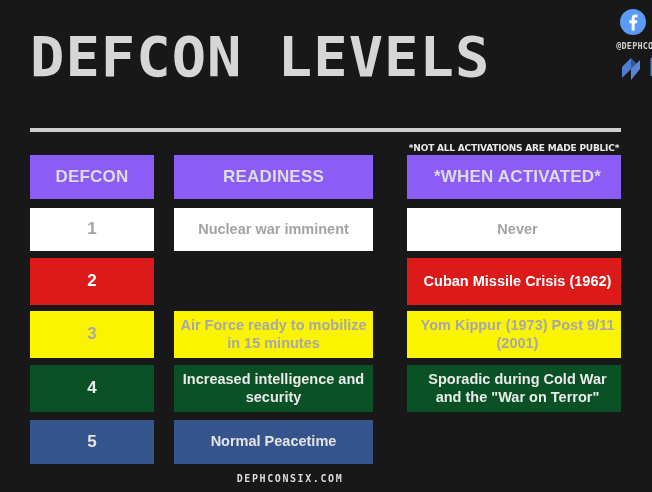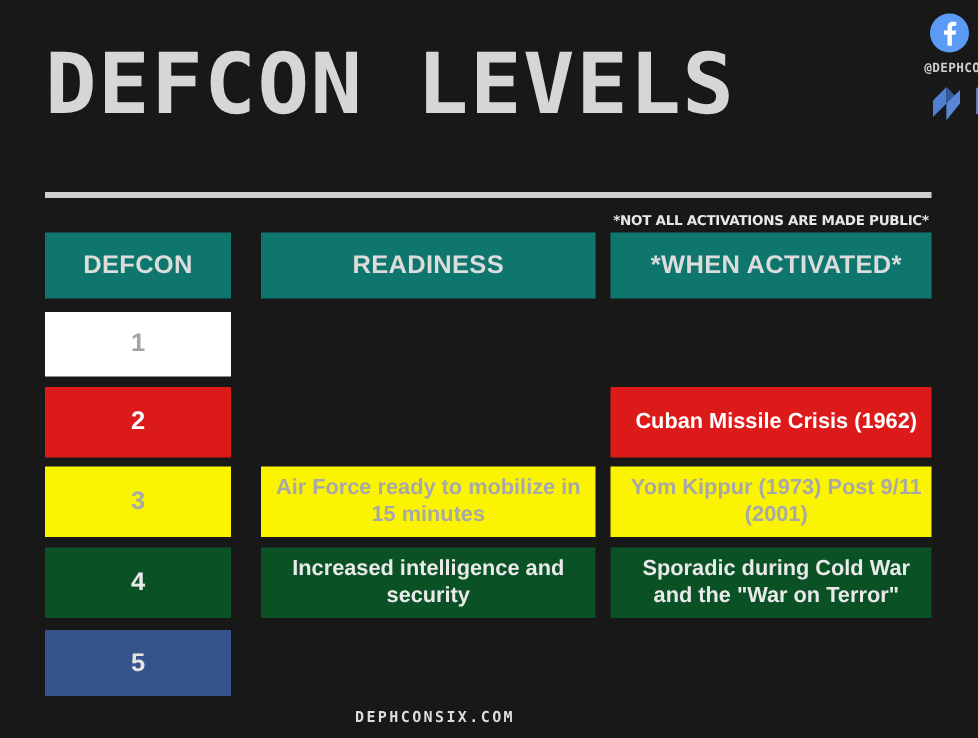--- a/index.html
+++ b/index.html
@@ -121,31 +121,31 @@
     align-items: center;
     justify-content: center;
     text-align: center;
     font-family: "Liberation Sans", sans-serif;
     font-weight: 700;
     box-sizing: border-box;
     padding: 0 4px;
     line-height: 1.18;
   }
   .cell.head {
-    background: #0f766e;
+    background: #8b5cf6;
     color: #dcdcdc;
     font-size: 17px;
     letter-spacing: 0.2px;
   }
   .cell.body { font-size: 14.5px; }
   .cell.num  { font-size: 17px; }
 
   
   .c0 { left: 30px;  width: 124px; }
-  .c1 { left: 174px; width: 223px; }
+  .c1 { left: 174px; width: 199px; }
   .c2 { left: 407px; width: 214px; padding-left: 11px; }
 
   
   .rh { top: 155px; height: 44px; }
   .r0 { top: 208px; height: 43px; }
   .r1 { top: 258px; height: 47px; }
   .r2 { top: 311px; height: 47px; }
   .r3 { top: 365px; height: 47px; }
   .r4 { top: 420px; height: 44px; }
 
@@ -209,29 +209,32 @@
 
   <div class="footnote">*NOT ALL ACTIVATIONS ARE MADE PUBLIC*</div>
 
   <div class="table">
 
     <div class="cell head c0 rh">DEFCON</div>
     <div class="cell head c1 rh">READINESS</div>
     <div class="cell head c2 rh">*WHEN ACTIVATED*</div>
 
     <div class="cell num  c0 r0 lv1">1</div>
+    <div class="cell body c1 r0 lv1">Nuclear war imminent</div>
+    <div class="cell body c2 r0 lv1">Never</div>
 
     <div class="cell num  c0 r1 lv2">2</div>
     <div class="cell body c2 r1 lv2">Cuban Missile Crisis (1962)</div>
 
     <div class="cell num  c0 r2 lv3">3</div>
     <div class="cell body c1 r2 lv3">Air Force ready to mobilize in 15 minutes</div>
     <div class="cell body c2 r2 lv3">Yom Kippur (1973) Post 9/11 (2001)</div>
 
     <div class="cell num  c0 r3 lv4">4</div>
     <div class="cell body c1 r3 lv4">Increased intelligence and security</div>
     <div class="cell body c2 r3 lv4">Sporadic during Cold War and the "War on Terror"</div>
 
     <div class="cell num  c0 r4 lv5">5</div>
+    <div class="cell body c1 r4 lv5">Normal Peacetime</div>
   </div>
 
   <div class="footer">DEPHCONSIX.COM</div>
 </div>
 
 </body></html>

